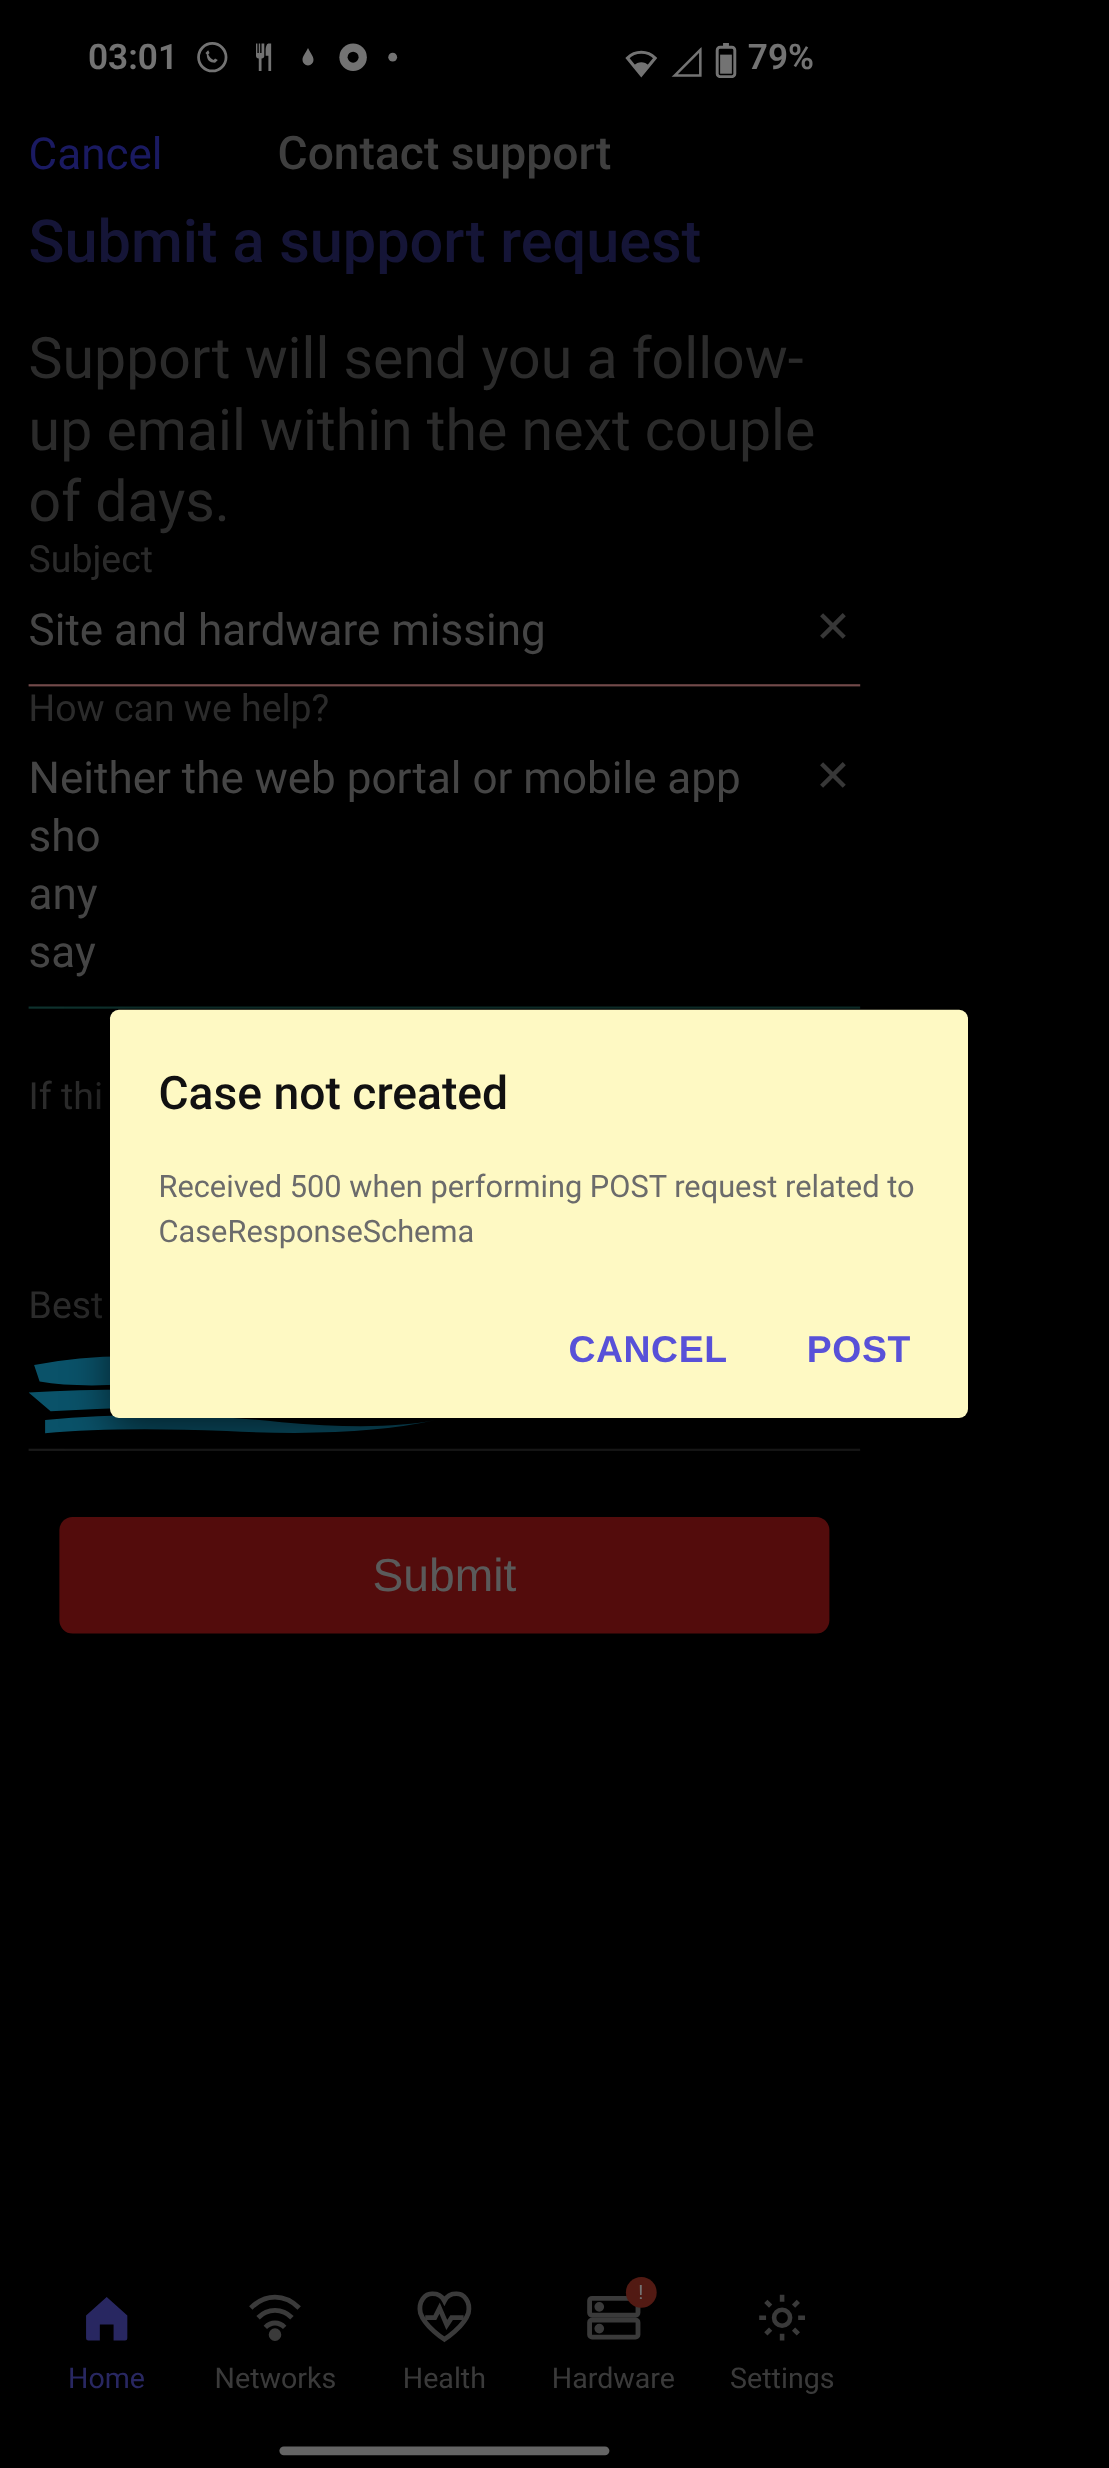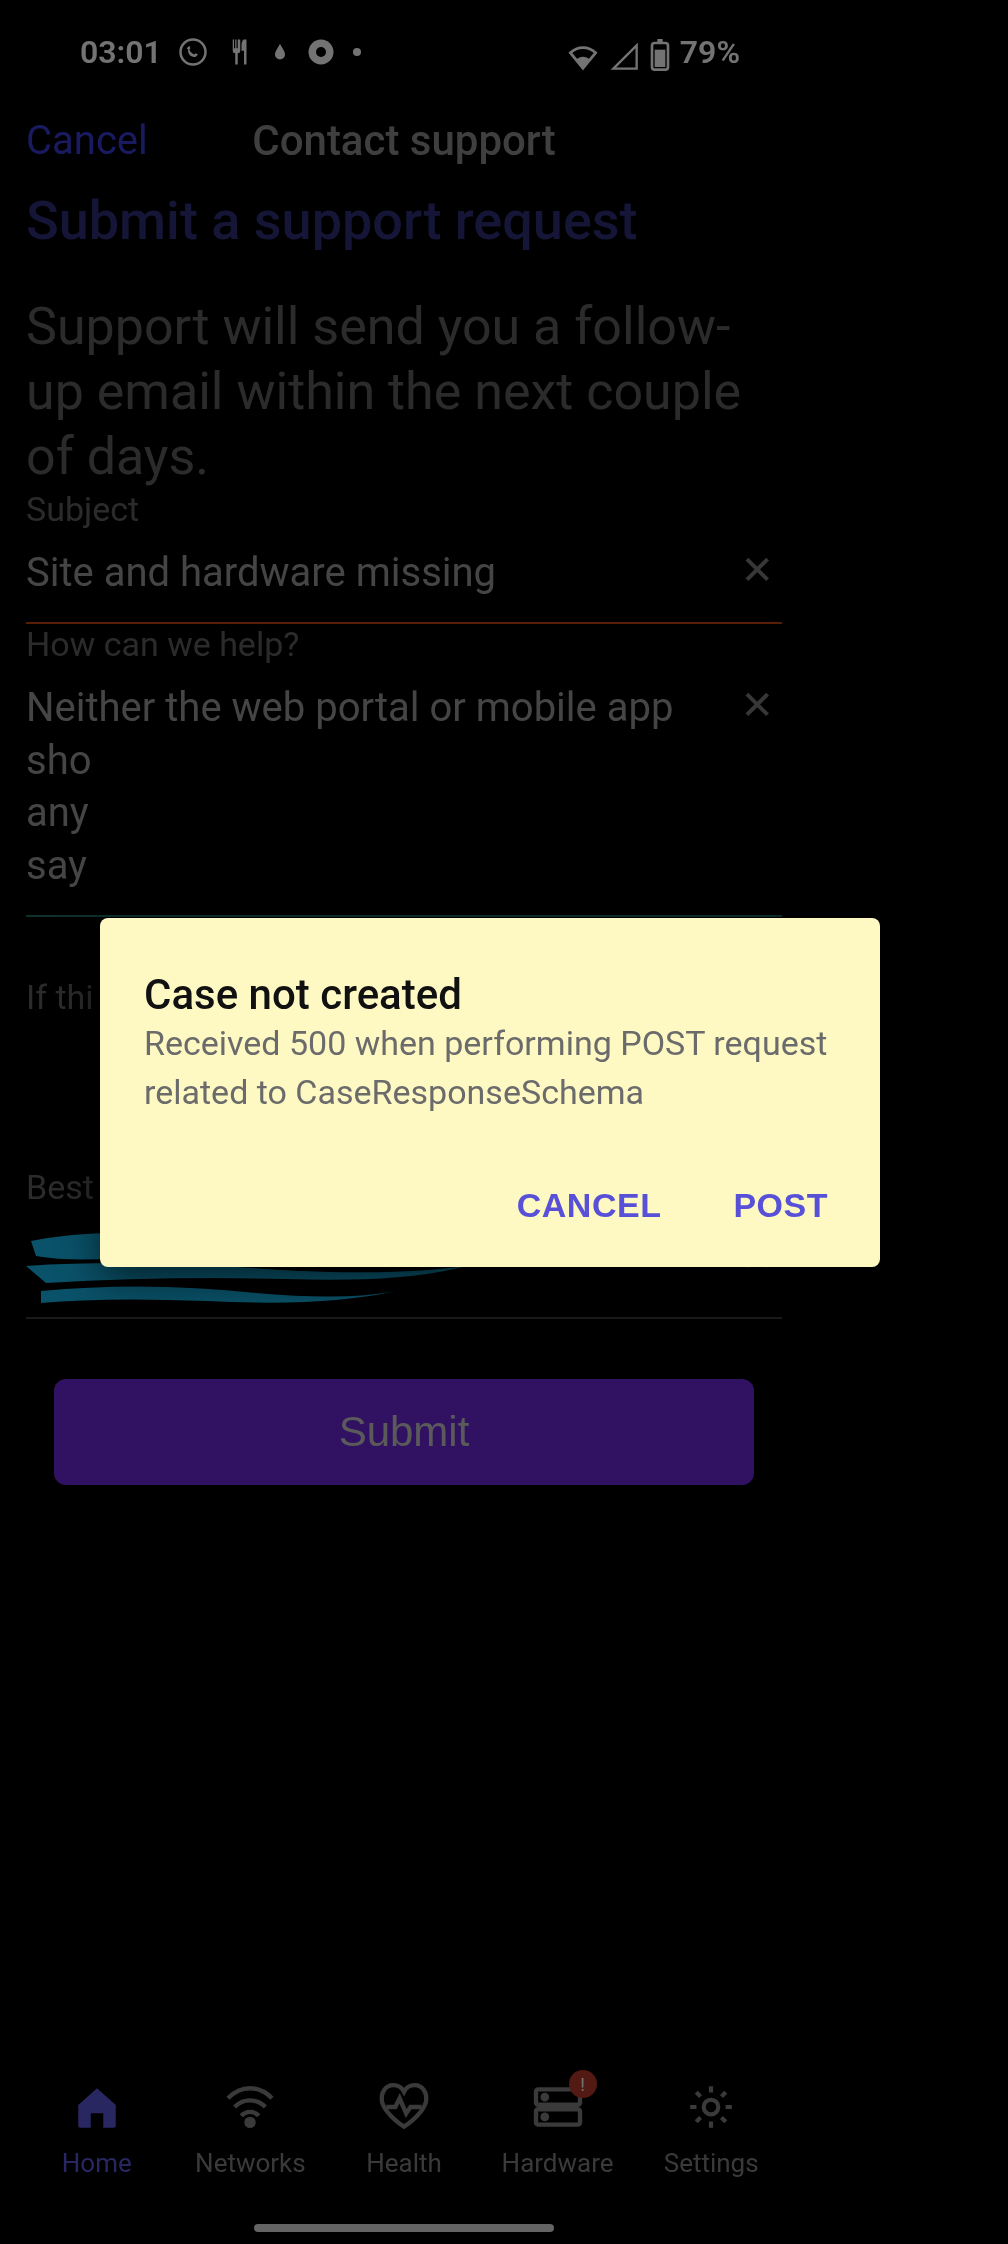--- a/index.html
+++ b/index.html
@@ -17,50 +17,50 @@
   .header .cancel { position: absolute; left: 26px; color: #3a3ad8; font-size: 40px; }
   .header .title { width: 100%; text-align: center; color: #8d8d8d; font-size: 42px; font-weight: 500; }
 
   
   .body { position: absolute; top: 179px; left: 26px; right: 26px; }
   .page-title { color: #30307a; font-size: 54px; font-weight: 500; margin-top: 10px; }
   .sub-blurb { color: #616161; font-size: 52px; margin-top: 42px; line-height: 1.25; }
 
   .field { }
   .label { color: #616161; font-size: 34px; }
-  .input-row { display: flex; align-items: flex-start; justify-content: space-between; margin-top: 18px; border-bottom: 2px solid #c2410c; padding-bottom: 22px; }
+  .input-row { display: flex; align-items: flex-start; justify-content: space-between; margin-top: 18px; border-bottom: 2px solid #fca5a5; padding-bottom: 22px; }
   .input-row.teal { border-bottom-color: #1f6d64; }
   .input-text { color: #9a9a9a; font-size: 40px; line-height: 1.32; flex: 1; padding-right: 24px; }
   .clear-x { color: #7a7a7a; font-size: 40px; line-height: 1; padding: 4px 8px; }
 
   .site-label { color: #616161; font-size: 34px; margin-top: 60px; }
 
   .email-field { margin-top: 150px; }
   .email-row { display: flex; align-items: center; justify-content: space-between; margin-top: 14px; border-bottom: 2px solid #3a3a3a; padding-bottom: 22px; }
   .redact { width: 340px; height: 74px; }
   .redact svg { display: block; }
 
-  .submit-btn { display: block; margin: 60px auto 0; width: 700px; height: 106px; background: #6d28d9; color: #c7c7c7; font-size: 42px; border: none; border-radius: 12px; }
+  .submit-btn { display: block; margin: 60px auto 0; width: 700px; height: 106px; background: #b91c1c; color: #c7c7c7; font-size: 42px; border: none; border-radius: 12px; }
 
   
   .nav { position: absolute; bottom: 56px; left: 0; right: 0; height: 170px; display: flex; justify-content: space-around; align-items: flex-end; padding: 0 20px 10px; }
   .nav-item { display: flex; flex-direction: column; align-items: center; gap: 12px; color: #818181; font-size: 26px; width: 170px; }
   .nav-item.active { color: #5a58d8; }
   .nav-icon { width: 58px; height: 58px; display: flex; align-items: center; justify-content: center; position: relative; }
   .nav-badge { position: absolute; top: -8px; right: -10px; width: 28px; height: 28px; border-radius: 50%; background: #b53a2a; color: #fff; font-size: 18px; display: flex; align-items: center; justify-content: center; }
 
   .gesture-bar { position: absolute; bottom: 12px; left: 50%; transform: translateX(-50%); width: 300px; height: 8px; background: #ddd; border-radius: 4px; }
 
   
   .dim { position: absolute; inset: 0; background: rgba(0,0,0,0.55); }
 
   
   .dialog { position: absolute; top: 918px; left: 100px; width: 780px; background: #fef9c3; border-radius: 8px; padding: 52px 44px 30px; box-shadow: 0 12px 40px rgba(0,0,0,0.6); }
   .dialog-title { color: #111; font-size: 42px; font-weight: 500; }
-  .dialog-msg { color: #6b6b6b; font-size: 34px; line-height: 1.45; }
+  .dialog-msg { color: #6b6b6b; font-size: 28px; margin-top: 40px; line-height: 1.45; }
   .dialog-actions { display: flex; justify-content: flex-end; gap: 56px; margin-top: 56px; }
   .dialog-btn { background: none; border: none; color: #5851d8; font-size: 34px; font-weight: 600; letter-spacing: 0.5px; padding: 12px 8px; }
 </style>
 </head>
 <body>
 
 <div class="screen">
 
   <div class="statusbar">
     <div class="sb-left">

